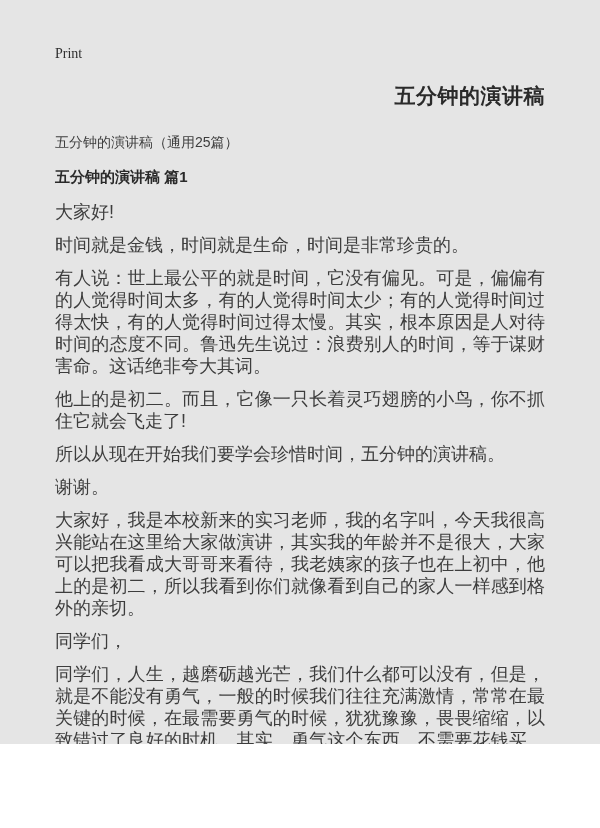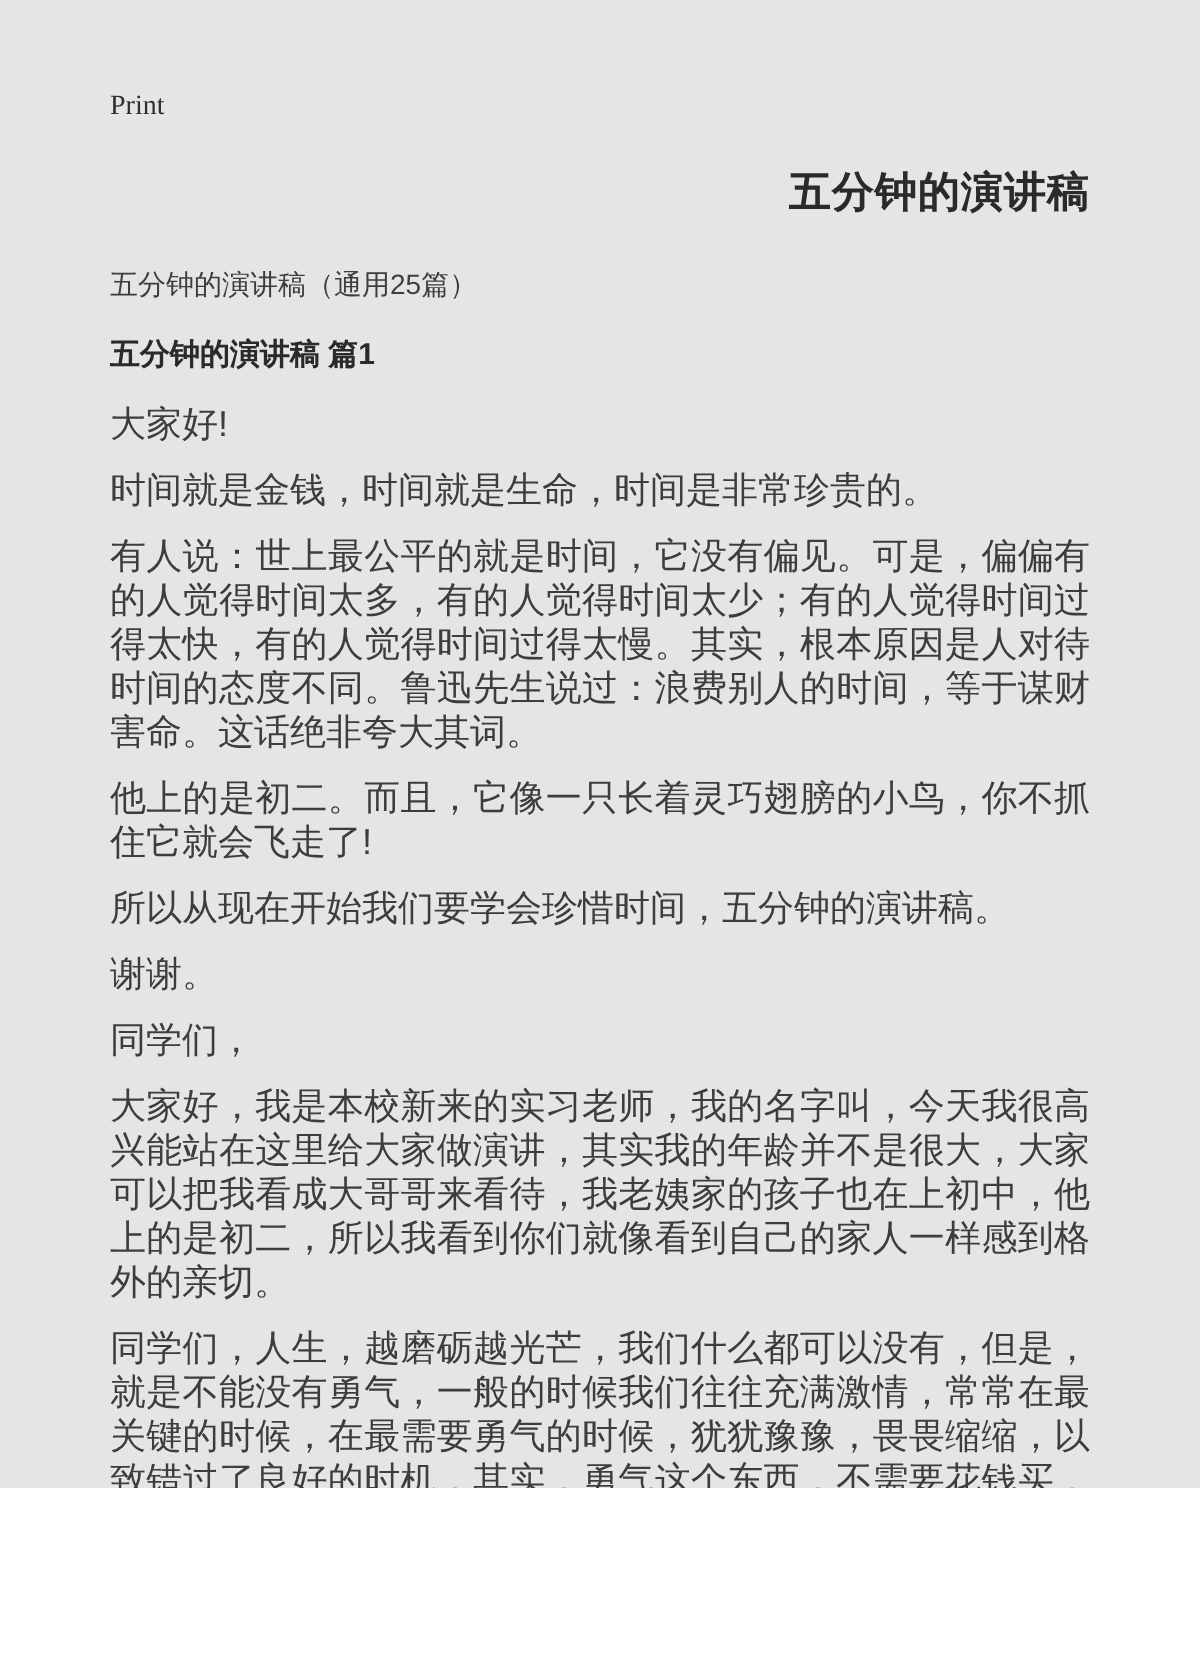--- a/index.html
+++ b/index.html
@@ -70,17 +70,17 @@
   <h2 class="sec-heading">五分钟的演讲稿 篇1</h2>
 
   <p class="para">大家好!</p>
   <p class="para">时间就是金钱，时间就是生命，时间是非常珍贵的。</p>
   <p class="para">有人说：世上最公平的就是时间，它没有偏见。可是，偏偏有的人觉得时间太多，有的人觉得时间太少；有的人觉得时间过得太快，有的人觉得时间过得太慢。其实，根本原因是人对待时间的态度不同。鲁迅先生说过：浪费别人的时间，等于谋财害命。这话绝非夸大其词。</p>
   <p class="para">他上的是初二。而且，它像一只长着灵巧翅膀的小鸟，你不抓住它就会飞走了!</p>
   <p class="para">所以从现在开始我们要学会珍惜时间，五分钟的演讲稿。</p>
   <p class="para">谢谢。</p>
 
 
+  <p class="para">大家好，我是本校新来的实习老师，我的名字叫，今天我很高兴能站在这里给大家做演讲，其实我的年龄并不是很大，大家可以把我看成大哥哥来看待，我老姨家的孩子也在上初中，他上的是初二，所以我看到你们就像看到自己的家人一样感到格外的亲切。</p>
   <p class="para">同学们，</p>
-  <p class="para">大家好，我是本校新来的实习老师，我的名字叫，今天我很高兴能站在这里给大家做演讲，其实我的年龄并不是很大，大家可以把我看成大哥哥来看待，我老姨家的孩子也在上初中，他上的是初二，所以我看到你们就像看到自己的家人一样感到格外的亲切。</p>
   <p class="para">同学们，人生，越磨砺越光芒，我们什么都可以没有，但是，就是不能没有勇气，一般的时候我们往往充满激情，常常在最关键的时候，在最需要勇气的时候，犹犹豫豫，畏畏缩缩，以致错过了良好的时机，其实，勇气这个东西，不需要花钱买，很多时候，你想它就有，你们是不是有时候上课的时候老师讲的题目我没有听懂，看着老师走出教师门口，自己不敢去问，怕老师责怪自己，怕同学们笑话自己，就这样这个题自己始终不会，你们怕什么呢?老师不会责怪你们，反而会很高兴，会细心给你们解答，要是我，我就成天后面跟着老师问，他敢不教会我!因为我是上学来学知识来了，你凭什么不教给我!同学笑话?那就让他们笑话去把，这道题我</p>
 
 </div>
 
 </body></html>

